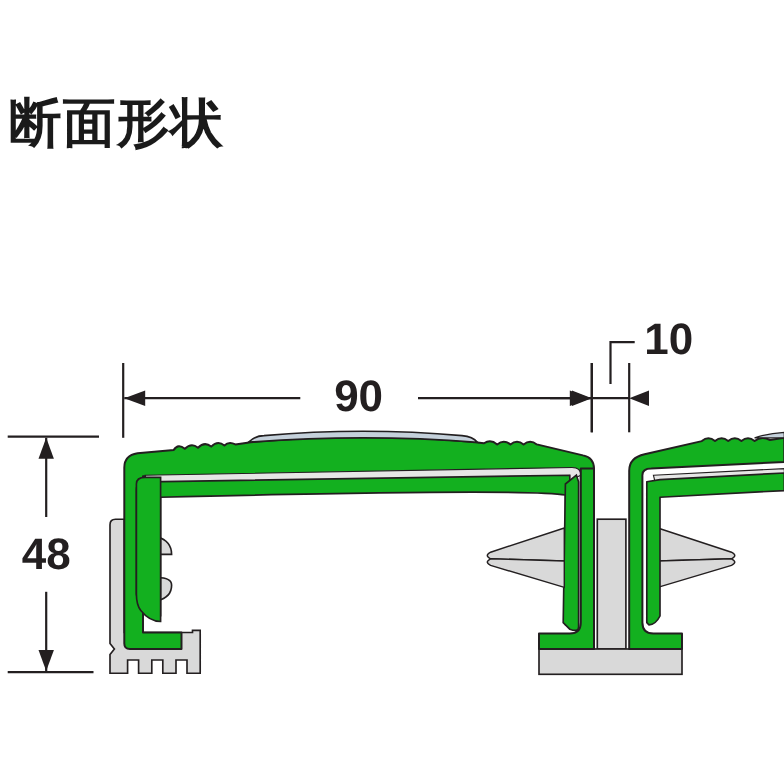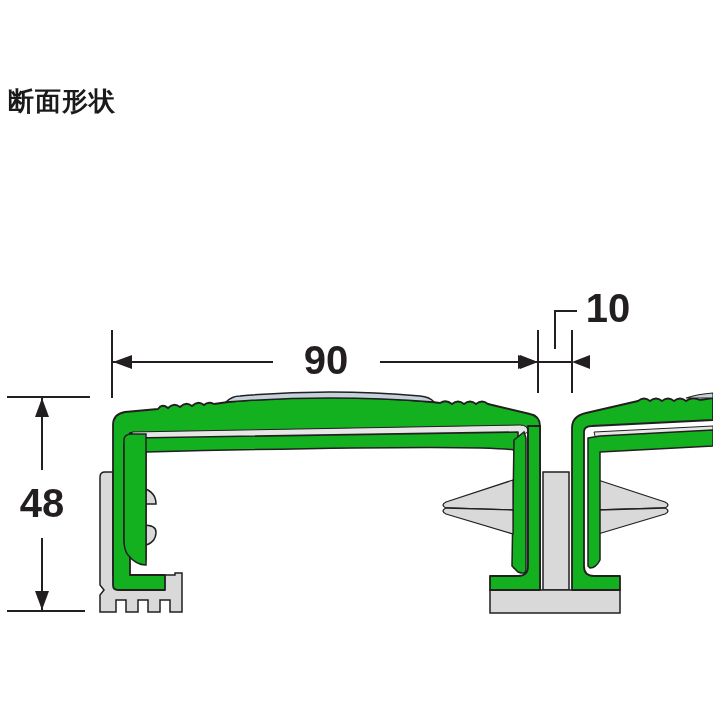--- a/index.html
+++ b/index.html
@@ -1,20 +1,20 @@
 <!DOCTYPE html>
 <html><head>
   <meta charset="utf-8">
   <style>
     html, body { margin: 0; padding: 0; background: #ffffff; }
     body { width: 713px; height: 713px; position: relative; overflow: hidden; font-family: "DejaVu Sans", sans-serif; }
     .title {
       position: absolute; left: 8px; top: 88px;
       font-family: "DejaVu Sans", sans-serif;
-      font-size: 26px; font-weight: bold; color: #1a1a1a; letter-spacing: 1px;
+      font-size: 48px; font-weight: bold; color: #1a1a1a; letter-spacing: 1px;
       line-height: 1;
     }
     svg.diagram { position: absolute; left: 0; top: 0; }
     .dim-label {
       font-family: "Liberation Sans", sans-serif;
       font-weight: bold; fill: #231f20;
     }
   </style>
 </head>
 <body>

